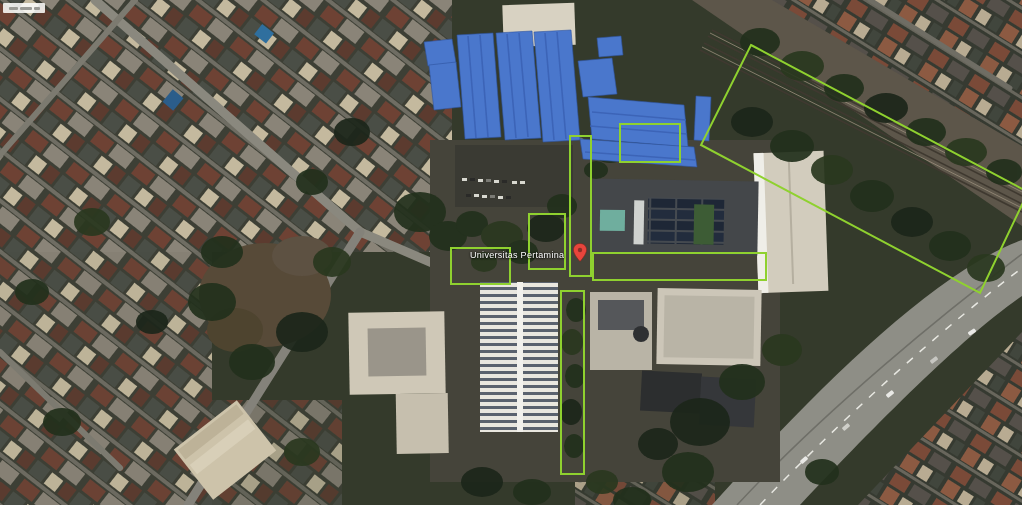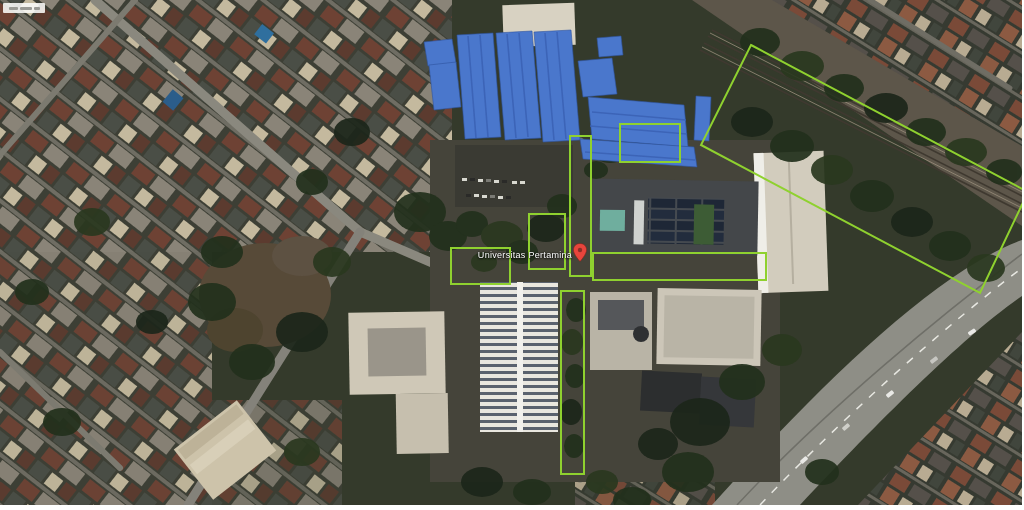--- a/index.html
+++ b/index.html
@@ -1,19 +1,19 @@
 <!DOCTYPE html>
 <html><head>
 <meta charset="utf-8">
 <style>
   html,body{margin:0;padding:0;background:#ffffff;}
   .viewport{position:relative;width:1024px;height:510px;background:#ffffff;overflow:hidden;
             font-family:"Liberation Sans",sans-serif;}
   .scene,.overlay{position:absolute;left:0;top:0;}
-  .place-label{position:absolute;left:470px;top:250px;width:110px;text-align:center;
+  .place-label{position:absolute;left:470px;top:250px;width:110px;
     color:#ffffff;font-size:9px;letter-spacing:.3px;
     text-shadow:0 0 2px rgba(0,0,0,.9),0 1px 2px rgba(0,0,0,.8);white-space:nowrap;}
   .watermark{position:absolute;left:3px;top:3px;width:42px;height:10px;
     background:rgba(250,250,248,.88);border-radius:1px;
     display:flex;align-items:center;justify-content:center;gap:2px;}
   .watermark i{display:block;width:9px;height:3px;background:#9a9a94;border-radius:1px;}
 </style>
 </head>
 <body>
 

